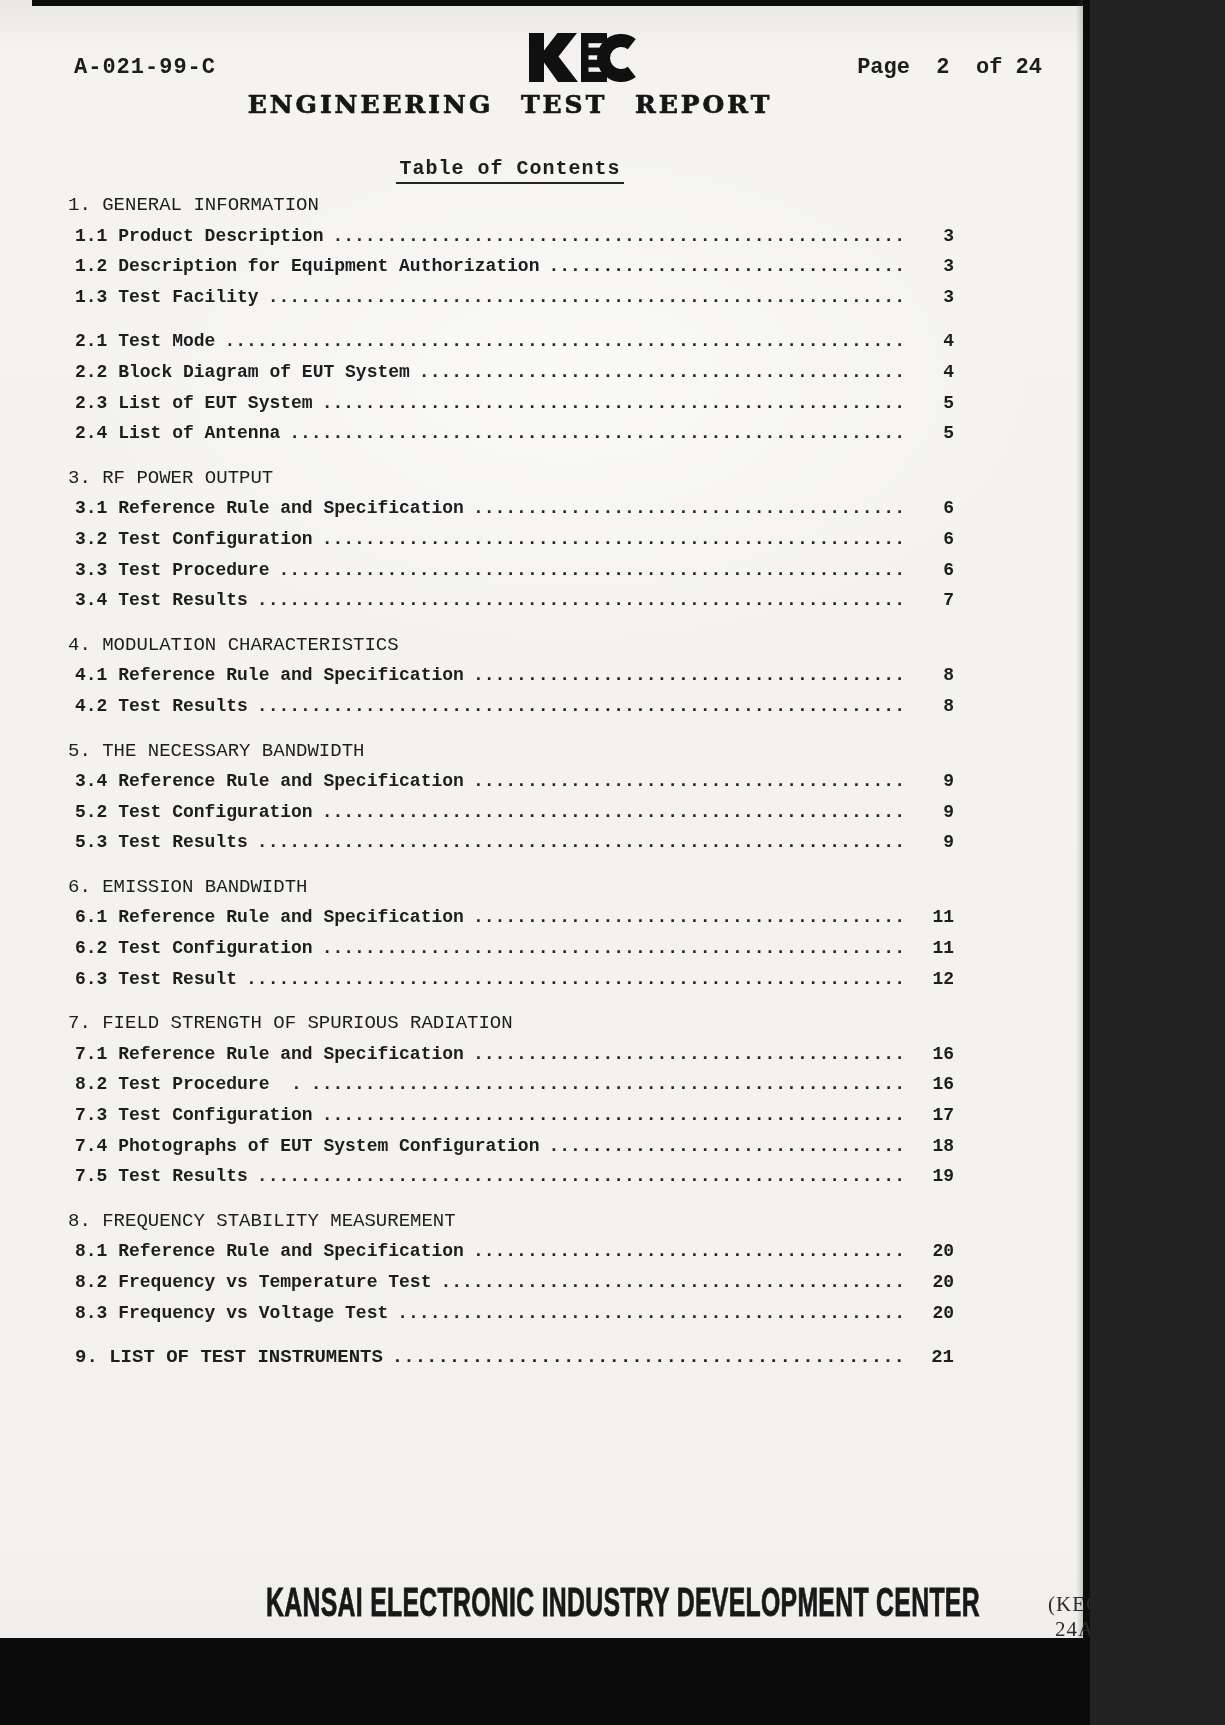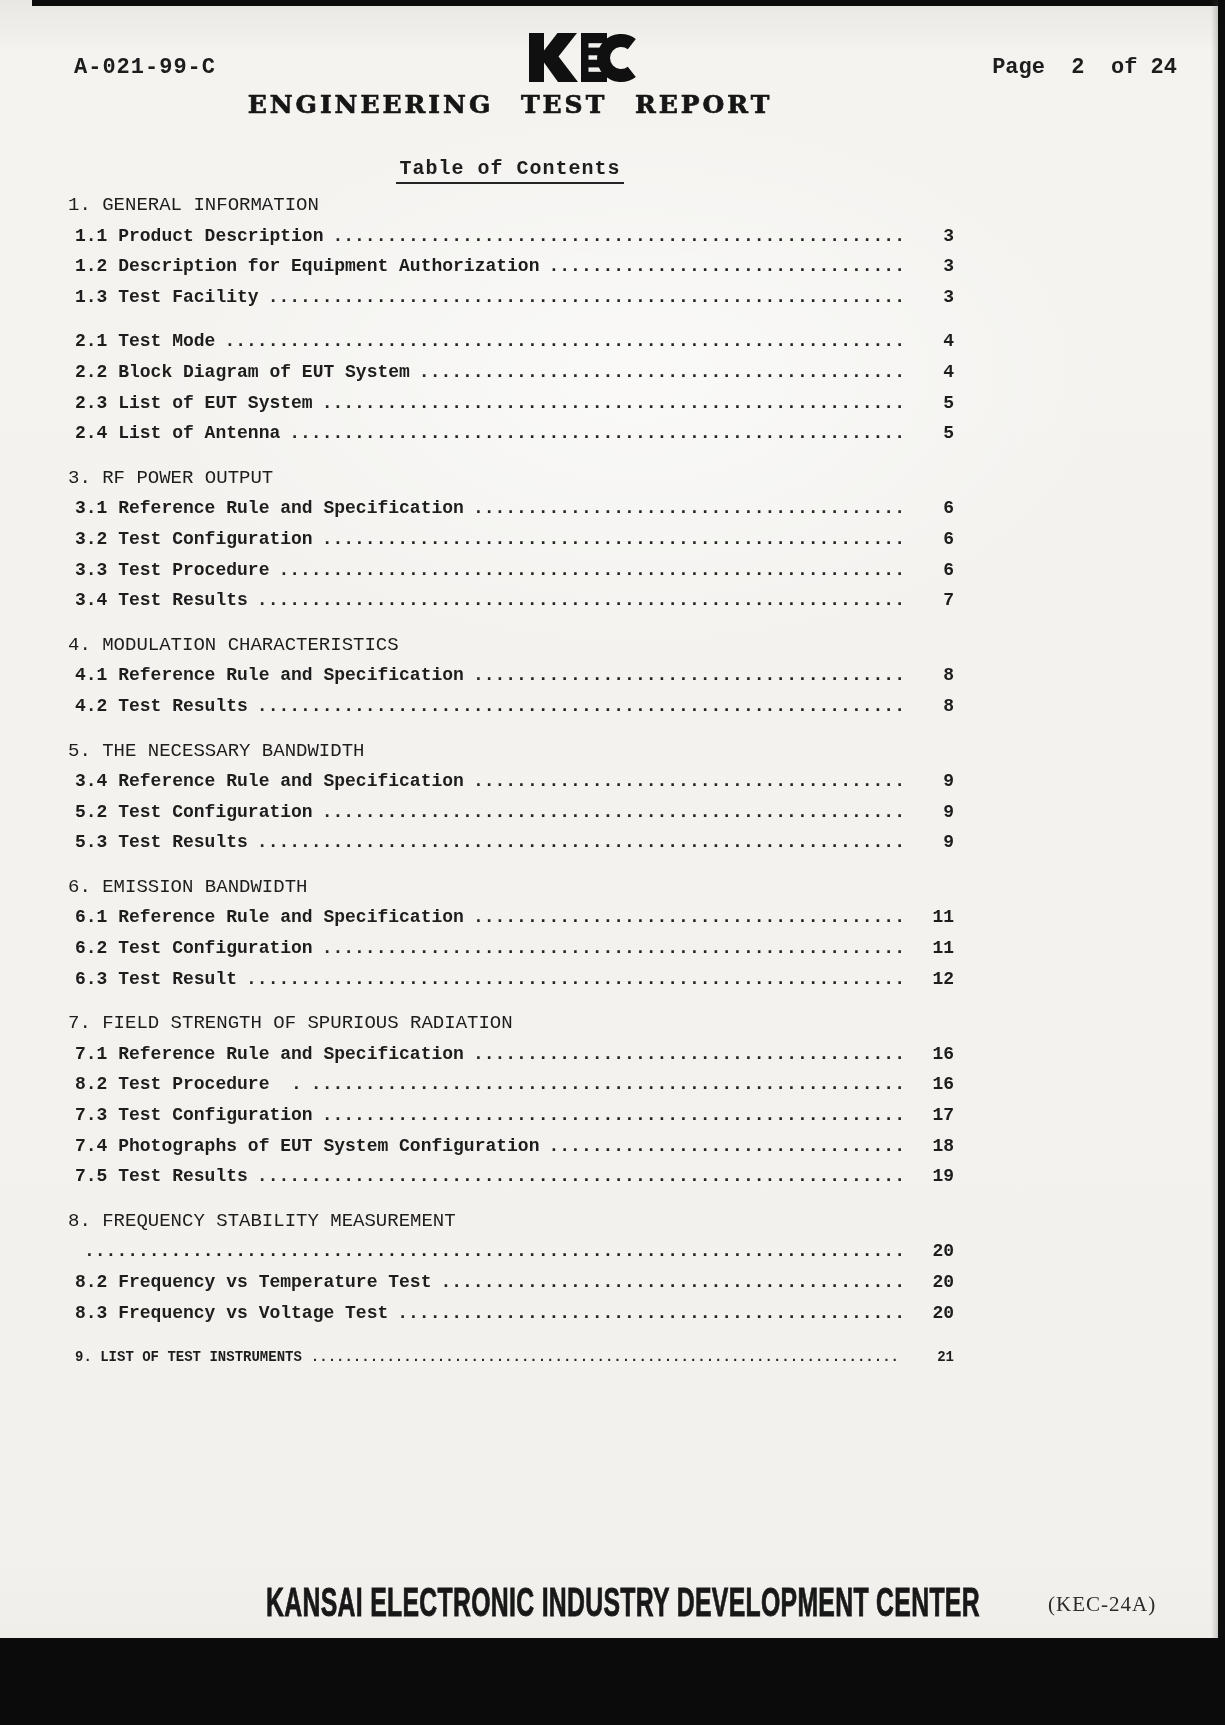--- a/index.html
+++ b/index.html
@@ -1,17 +1,17 @@
 <!DOCTYPE html>
 <html><head>
 <meta charset="utf-8">
 <style>
   html,body{margin:0;padding:0;background:#222;}
   .page{
-    position:relative;width:1225px;height:1725px;overflow:hidden;
+    position:relative;width:1090px;height:1725px;overflow:hidden;
     color:#1d1d1d;
     font-family:"Liberation Mono","DejaVu Sans Mono",monospace;
     background:
       radial-gradient(ellipse 700px 400px at 52% 22%, rgba(255,255,255,0.55), rgba(255,255,255,0) 70%),
       linear-gradient(180deg,#e9e7e4 0%,#f4f3f0 3%,#f2f1ee 90%,#edebe7 100%),
       #f2f1ee;
   }
   
   .scan-top{position:absolute;left:32px;right:0;top:0;height:6px;background:#0c0c0c;}
   .scan-right{position:absolute;right:0;top:0;width:7px;height:1638px;background:#0c0c0c;}
@@ -36,21 +36,21 @@
   }
 
   .toc{position:absolute;left:68px;top:190px;width:886px;}
   .toc-section{margin-top:14px;}
   .toc-section:first-child{margin-top:0;}
   .toc-heading{font-size:19px;font-weight:400;line-height:30.6px;height:30.6px;white-space:pre;}
   .toc-row{
     display:flex;align-items:baseline;margin-left:7px;
     font-size:18px;font-weight:700;line-height:30.6px;height:30.6px;
   }
-  .toc-row.top-level{margin-left:7px;font-size:14px;}
+  .toc-row.top-level{margin-left:7px;font-size:19px;}
   .toc-label{white-space:pre;}
   .leader{flex:1 1 auto;overflow:hidden;white-space:nowrap;margin:0 10px 0 9px;color:#242424;}
   .page-num{flex:0 0 auto;min-width:42px;text-align:right;}
 
   .footer-org{
     position:absolute;left:266px;top:1580px;margin:0;white-space:nowrap;
     font-family:"Liberation Sans","DejaVu Sans",sans-serif;font-weight:700;font-size:40px;
     letter-spacing:0.5px;color:#181818;
     transform:scaleX(0.62);transform-origin:0 0;
     -webkit-text-stroke:0.8px #181818;
@@ -226,20 +226,21 @@
         </div>
         <div class="toc-row">
           <span class="toc-label">7.5 Test Results</span>
           <span class="leader">................................................................................................................................................................</span>
           <span class="page-num">19</span>
         </div>
       </div>
       <div class="toc-section">
         <div class="toc-heading">8. FREQUENCY STABILITY MEASUREMENT</div>
         <div class="toc-row">
+          <span class="toc-label">8.1 Reference Rule and Specification</span>
           <span class="leader">................................................................................................................................................................</span>
           <span class="page-num">20</span>
         </div>
         <div class="toc-row">
           <span class="toc-label">8.2 Frequency vs Temperature Test</span>
           <span class="leader">................................................................................................................................................................</span>
           <span class="page-num">20</span>
         </div>
         <div class="toc-row">
           <span class="toc-label">8.3 Frequency vs Voltage Test</span>

